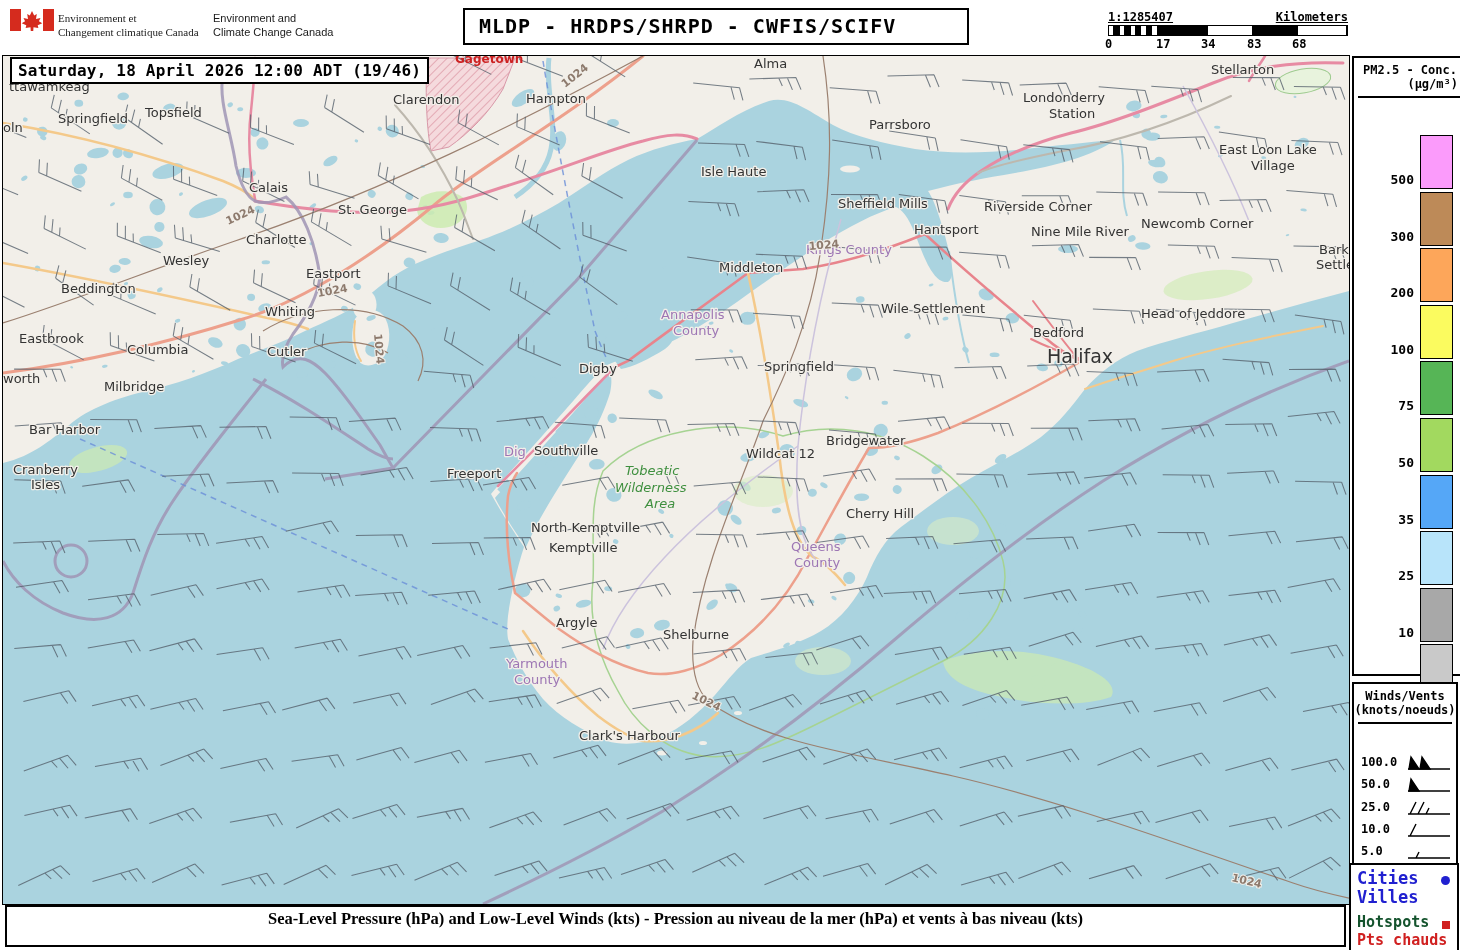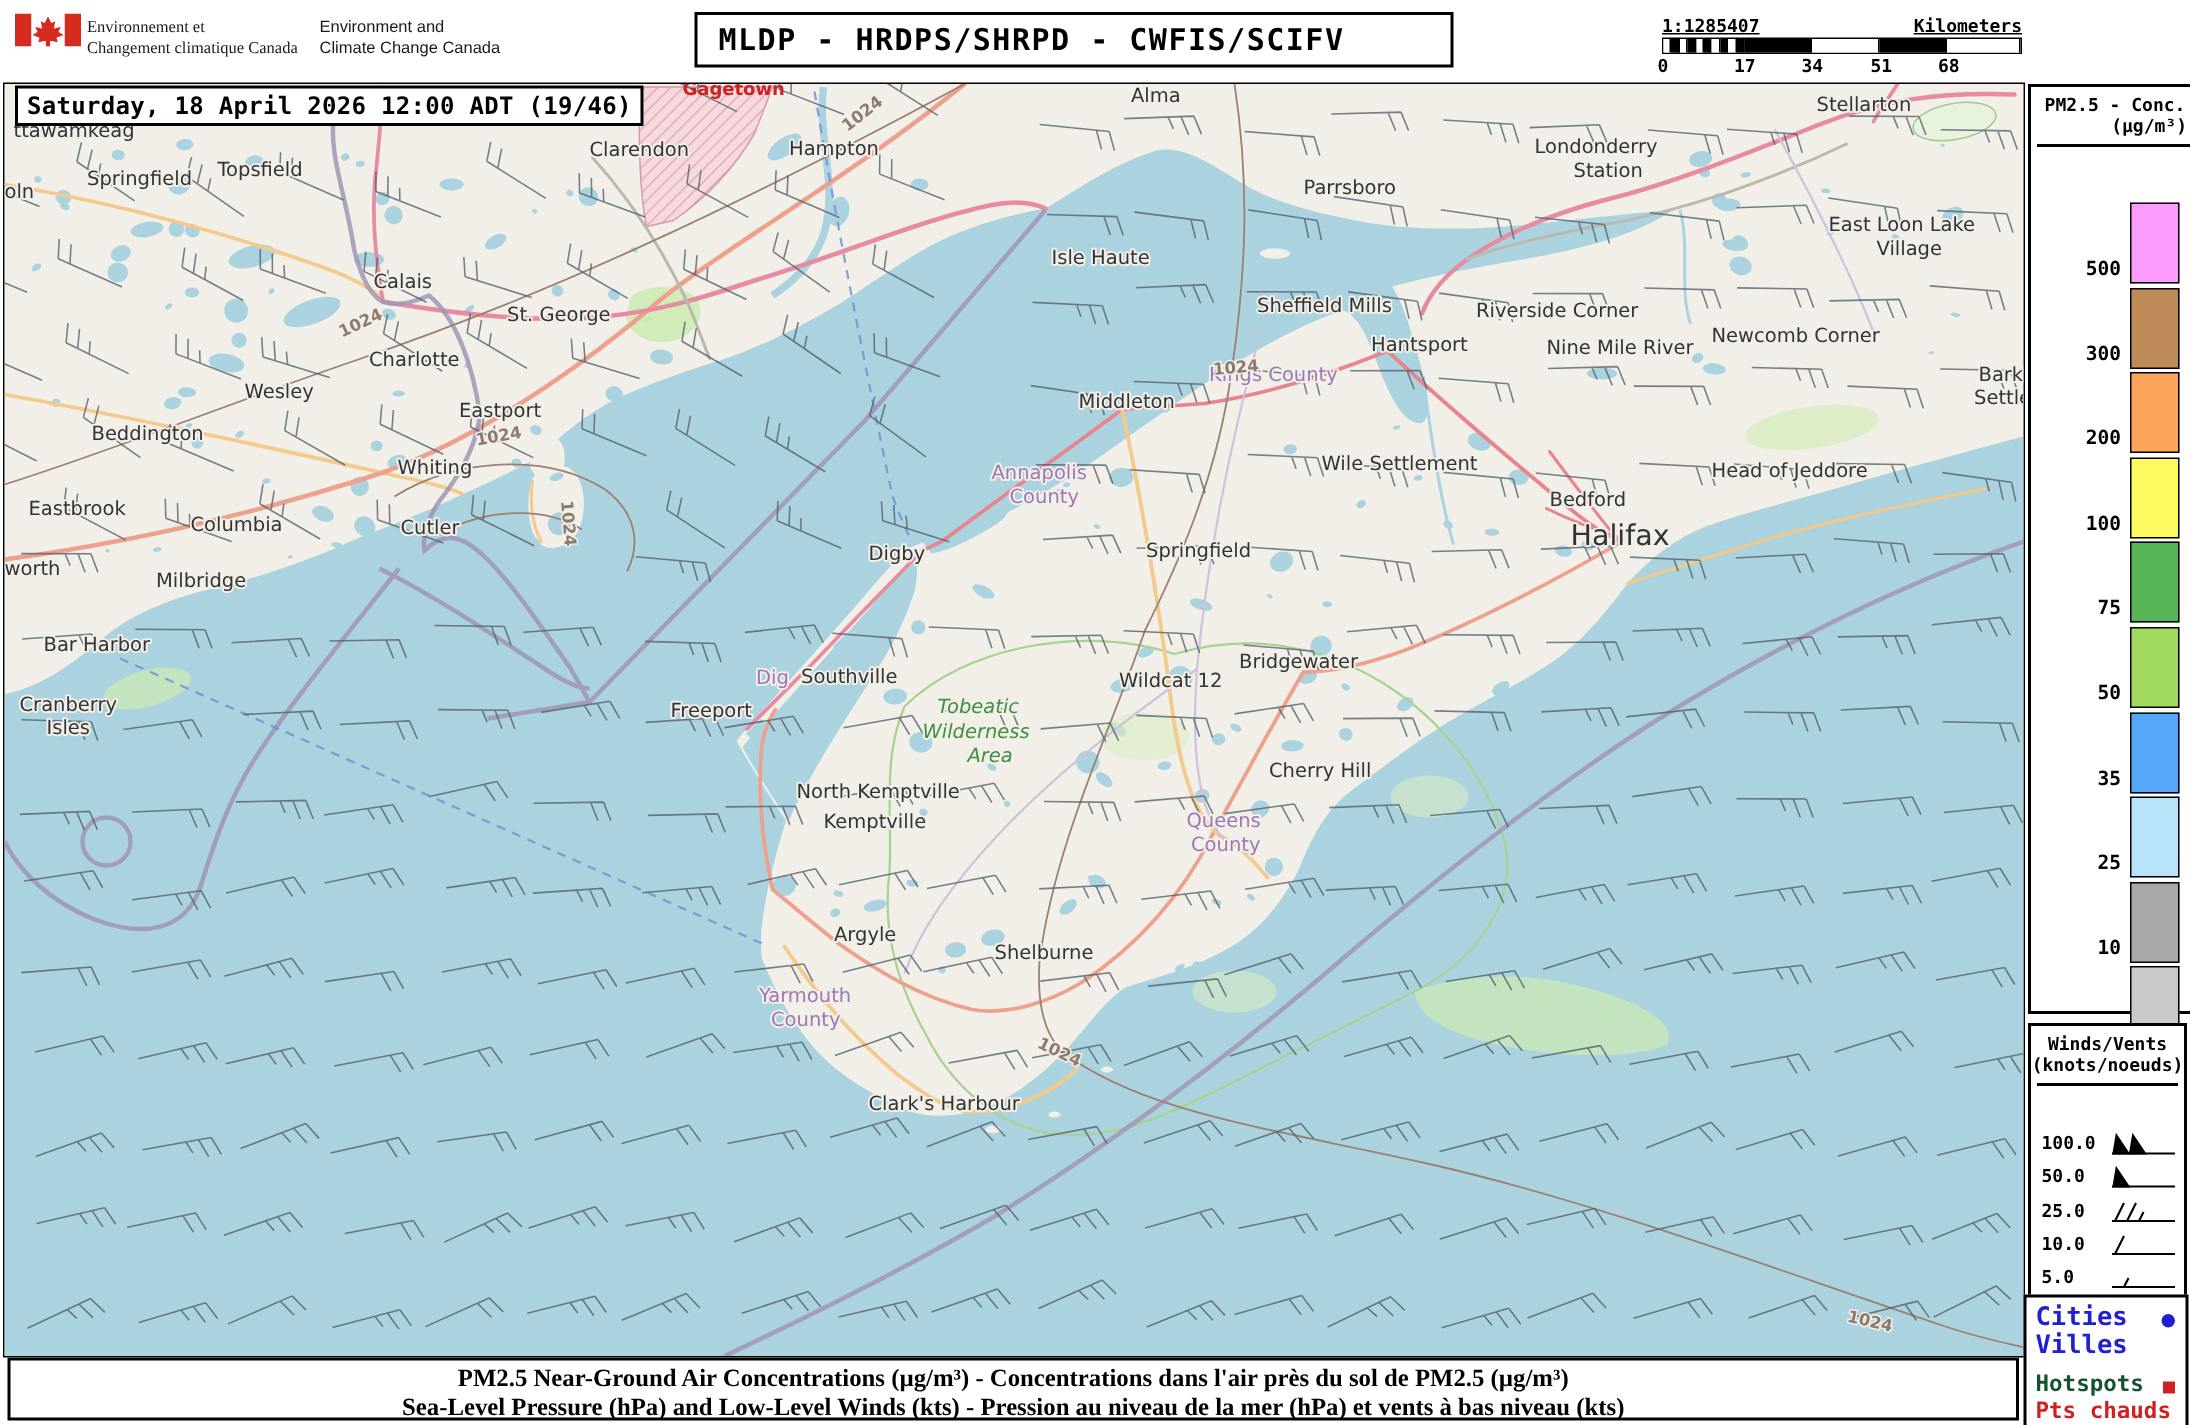--- a/index.html
+++ b/index.html
@@ -99,21 +99,21 @@
       <div style="width: 5.4px; background: rgb(0, 0, 0); border-right: 1px solid rgb(0, 0, 0); box-sizing: border-box;"></div>
       <div style="width: 45px; background: rgb(0, 0, 0); border-right: 1px solid rgb(0, 0, 0); box-sizing: border-box;"></div>
       <div style="width: 45px; background: rgb(255, 255, 255); border-right: 1px solid rgb(0, 0, 0); box-sizing: border-box;"></div>
       <div style="width: 45px; background: rgb(0, 0, 0); border-right: 1px solid rgb(0, 0, 0); box-sizing: border-box;"></div>
       <div style="width: 49px; background: rgb(255, 255, 255); border-right: 1px solid rgb(0, 0, 0); box-sizing: border-box;"></div>
     </div>
   <div id="scale-ticks">
     <span style="left:-3px">0</span>
     <span style="left:48px">17</span>
     <span style="left:93px">34</span>
-    <span style="left:139px">51</span>
+    <span style="left:139px">83</span>
     <span style="left:184px">68</span>
   </div>
 </div>
 
 <div id="date-box">Saturday, 18 April 2026 12:00 ADT (19/46)</div>
 
 <div id="map-box">
 <svg id="map" width="1346" height="848" viewBox="0 55 1346 848" xmlns="http://www.w3.org/2000/svg">
   <defs>
     <pattern id="hatch" width="6" height="6" patternUnits="userSpaceOnUse" patternTransform="rotate(45)">
@@ -1454,15 +1454,14 @@
 <div id="cities-box" class="sidebox">
   <div class="mark-line" id="cities-en" style="top: 3px; font-size: 17px; color: rgb(32, 32, 208);">Cities</div>
   <div class="mark-line" id="cities-fr" style="top: 22px; font-size: 17px; color: rgb(32, 32, 208);">Villes</div>
   <div id="cities-dot" style="background: rgb(32, 32, 208);"></div>
   <div class="mark-line" id="hotspots-en" style="top: 48px; font-size: 15px; color: #14532d;">Hotspots</div>
   <div class="mark-line" id="hotspots-fr" style="top: 66px; font-size: 15px; color: rgb(208, 32, 32);">Pts chauds</div>
   <div id="hotspots-sq" style="background: rgb(208, 32, 32);"></div>
 </div>
 
 <div id="caption-box">
-  <div>PM2.5 Near-Ground Air Concentrations (µg/m³) - Concentrations dans l'air près du sol de PM2.5 (µg/m³)</div>
   <div>Sea-Level Pressure (hPa) and Low-Level Winds (kts) - Pression au niveau de la mer (hPa) et vents à bas niveau (kts)</div>
 </div>
 
 </body></html>

